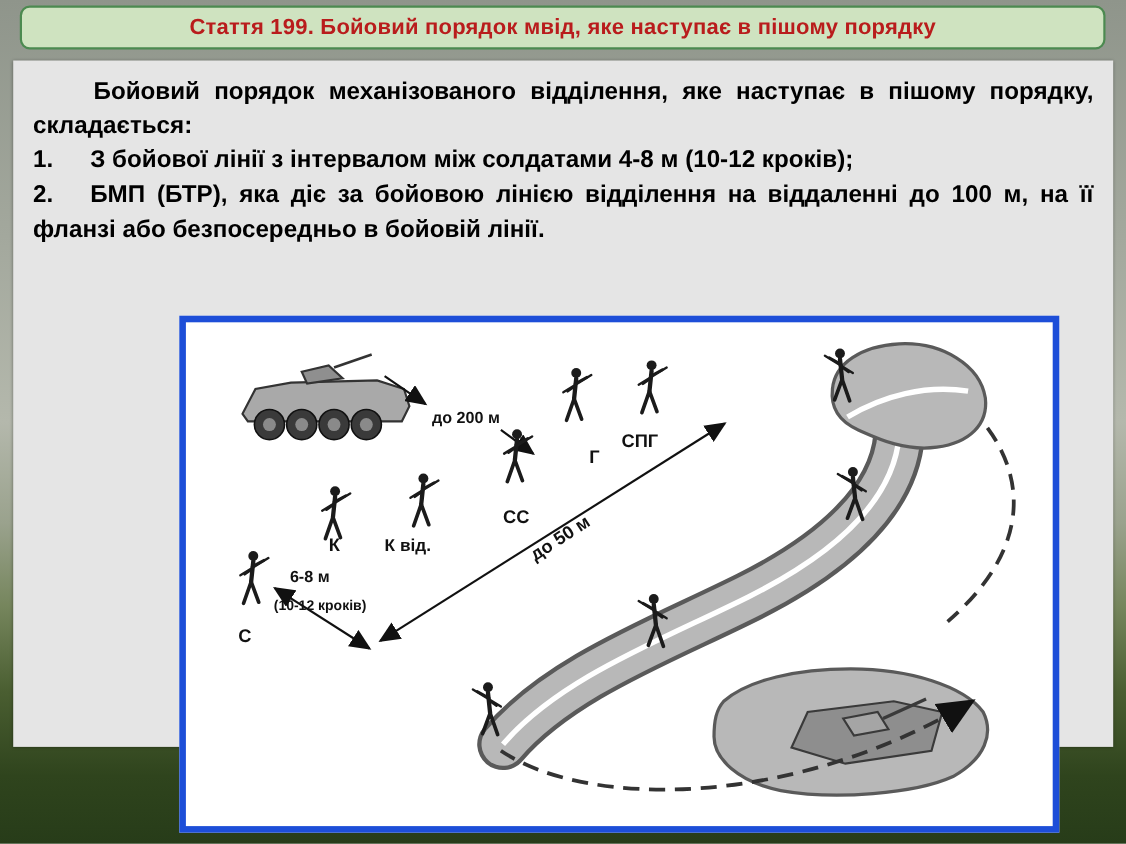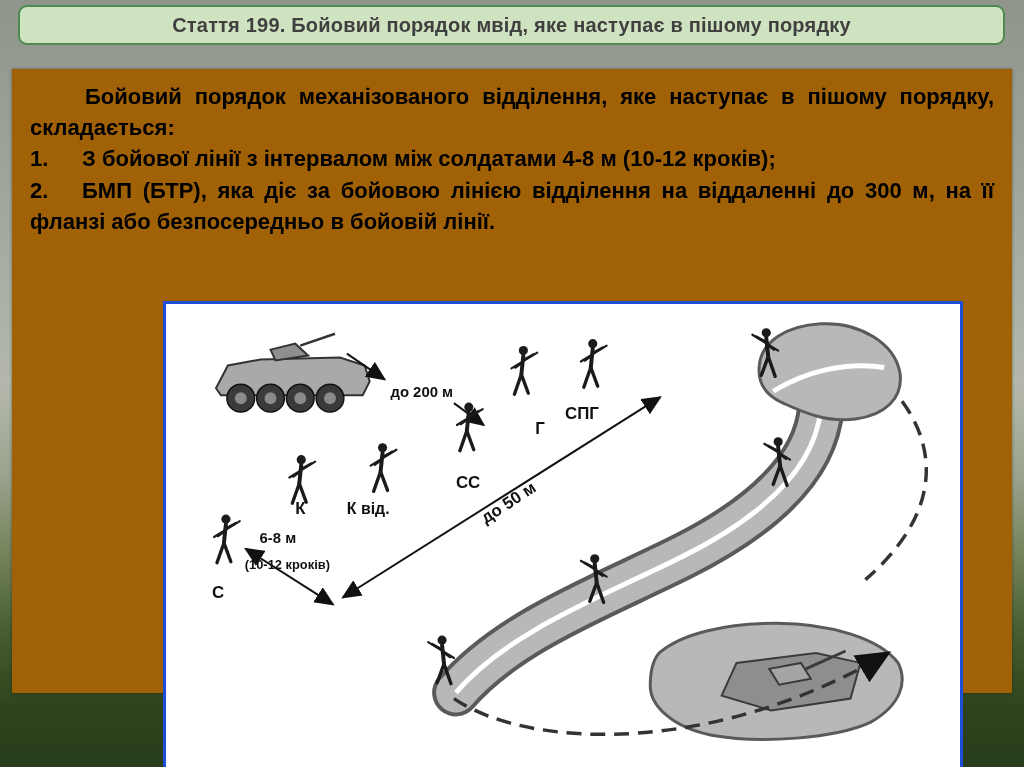--- a/index.html
+++ b/index.html
@@ -7,55 +7,55 @@
     width:1024px;height:767px;overflow:hidden;position:relative;
     font-family:"Liberation Sans",sans-serif;
     background:linear-gradient(180deg,
       #8f958b 0%, #a3a89d 28%, #b4b8ac 50%, #9aa28d 62%,
       #75855c 72%, #4a5e31 82%, #2f441d 92%, #273c19 100%);
   }
   .title-bar{
     position:absolute;left:18px;top:5px;width:987px;height:40px;
     box-sizing:border-box;border:2px solid #4c8a50;border-radius:9px;
     background:#cfe3c0;display:flex;align-items:center;justify-content:center;
-    font-size:20px;font-weight:bold;color:#404040;letter-spacing:.2px;
+    font-size:20px;font-weight:bold;color:#b91c1c;letter-spacing:.2px;
   }
   .content{
-    position:absolute;left:12px;top:69px;width:1000px;height:624px;
-    background:#a16207;box-sizing:border-box;
+    position:absolute;left:12px;top:55px;width:1000px;height:624px;
+    background:#e5e5e5;box-sizing:border-box;
     box-shadow:0 0 3px rgba(0,0,0,.4);
   }
   .textblock{
     position:absolute;left:18px;top:12px;width:964px;
     font-size:22px;font-weight:bold;color:#000;line-height:1.42;
   }
   .textblock p{margin:0;text-align:justify;}
   .intro{text-indent:55px;}
   .num{display:inline-block;width:52px;text-indent:0;}
   .diagram{
     position:absolute;left:151px;top:232px;width:800px;height:470px;
-    box-sizing:border-box;background:#ffffff;border:3px solid #1d4ed8;text-align:center;
+    box-sizing:border-box;background:#ffffff;border:6px solid #1d4ed8;text-align:center;
   }
   .diagram svg{display:block;width:100%;height:100%;}
   .dlabel{font-family:"Liberation Sans",sans-serif;font-weight:bold;fill:#111;}
   .dash{fill:none;stroke:#333;stroke-width:3.5;stroke-dasharray:15 9;}
   .thin-arrow{fill:none;stroke:#111;stroke-width:2;}
 </style>
 </head>
 <body>
 
 <div class="title-bar">
   <span>Стаття 199. Бойовий порядок мвід, яке наступає в пішому порядку</span>
 </div>
 
 <div class="content">
   <div class="textblock">
     <p class="intro">Бойовий порядок механізованого відділення, яке наступає в пішому порядку, складається:</p>
     <p class="item"><span class="num">1.</span><span>З бойової лінії з інтервалом між солдатами 4-8 м (10-12 кроків);</span></p>
-    <p class="item"><span class="num">2.</span><span>БМП (БТР), яка діє за бойовою лінією відділення на віддаленні до 300 м, на її фланзі або безпосередньо в бойовій лінії.</span></p>
+    <p class="item"><span class="num">2.</span><span>БМП (БТР), яка діє за бойовою лінією відділення на віддаленні до 100 м, на її фланзі або безпосередньо в бойовій лінії.</span></p>
   </div>
 
   <div class="diagram">
     <svg viewBox="0 0 800 468">
       <defs>
         <marker id="ah" markerWidth="11" markerHeight="9" refX="9" refY="4.5" orient="auto-start-reverse">
           <path d="M0,0 L10,4.5 L0,9 z" fill="#111"></path>
         </marker>
         <g id="soldier" stroke="#1b1b1b" fill="none" stroke-linecap="round">
           <circle cx="20" cy="7" r="4.6" fill="#1b1b1b" stroke="none"></circle>

